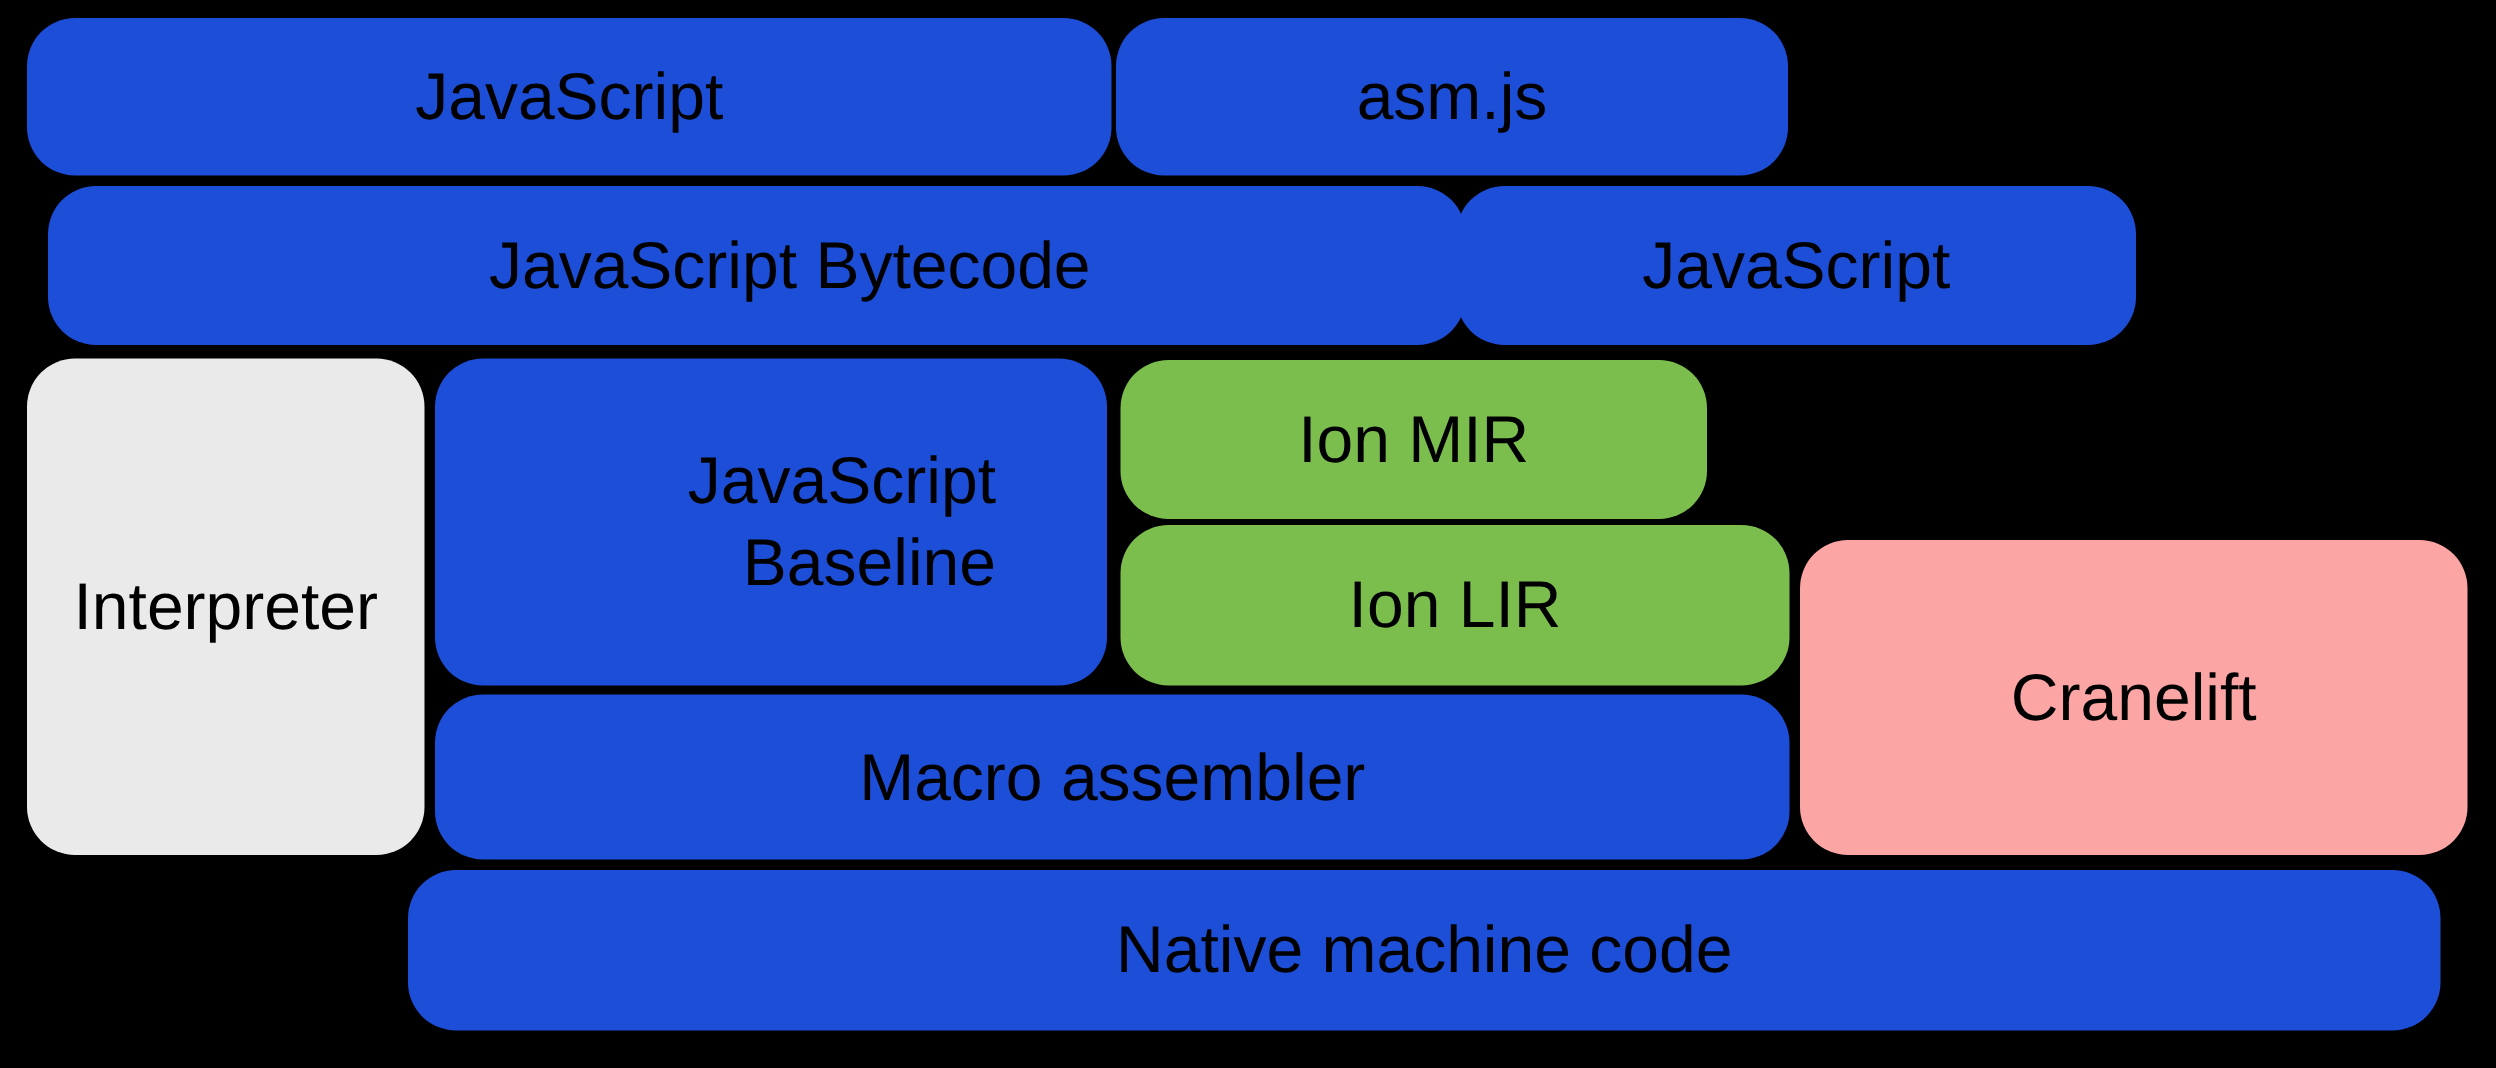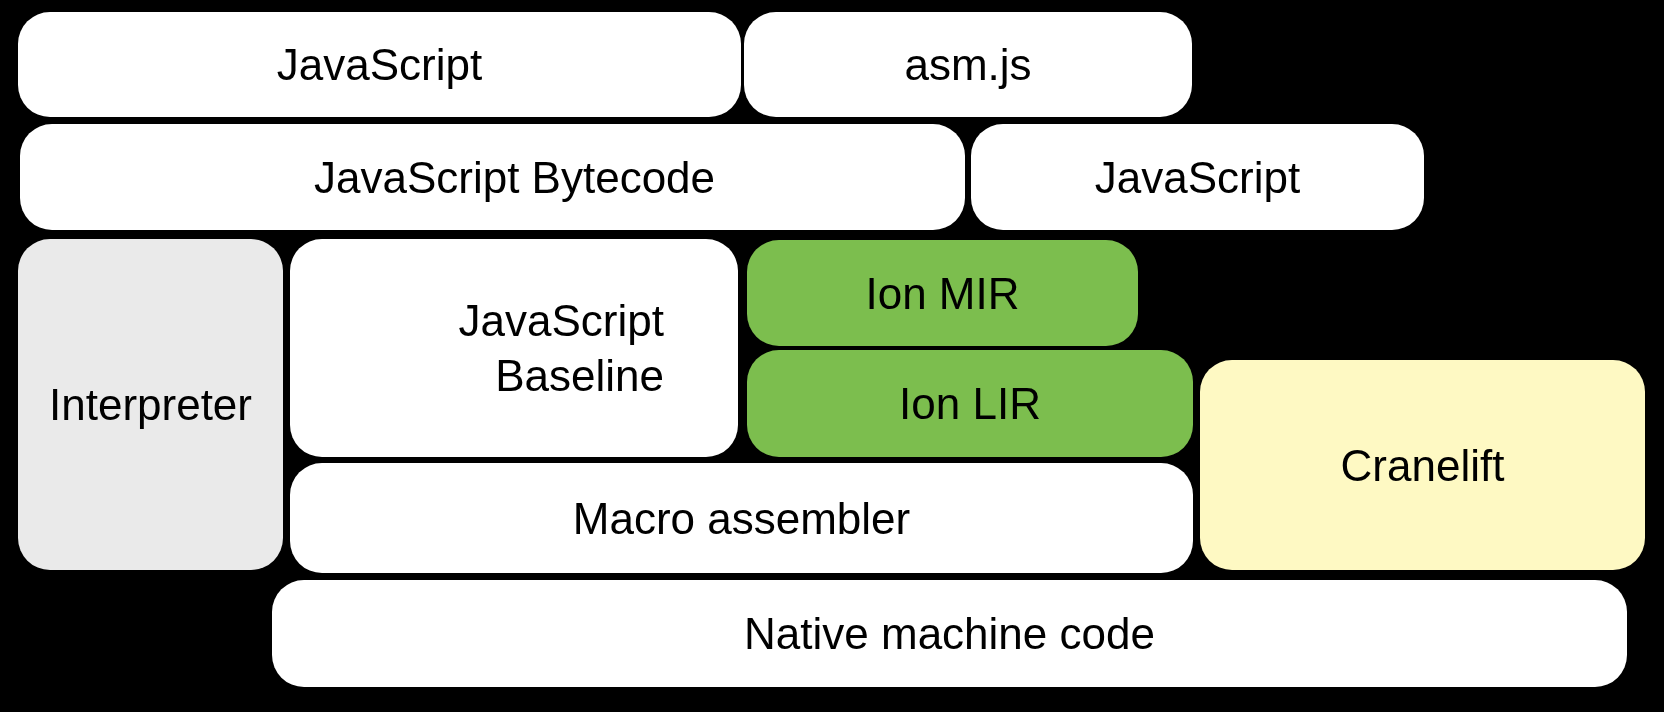--- a/index.html
+++ b/index.html
@@ -24,30 +24,30 @@
     text-align: center;
     box-sizing: border-box;
   }
   .box .label {
     font-size: 44px;
     line-height: 1.25;
     color: #000000;
     letter-spacing: 0px;
     padding: 0 20px;
   }
-  .c-white { background: #ffffff; }
+  .c-white { background: #1d4ed8; }
   .c-gray  { background: #EAEAEA; }
   .c-green { background: #7CBE4E; }
-  .c-pink  { background: #fef9c3; }
+  .c-pink  { background: #fca5a5; }
 
   
   .b-javascript      { left: 18px;   top: 12px;  width: 723px;  height: 105px; }
   .b-asmjs           { left: 744px;  top: 12px;  width: 448px;  height: 105px; }
   .b-wasm            { left: 1195px; top: 12px;  width: 450px;  height: 105px; }
-  .b-bytecode        { left: 20px;   top: 124px; width: 945px;  height: 106px; padding-left: 44px; }
+  .b-bytecode        { left: 32px;   top: 124px; width: 945px;  height: 106px; padding-left: 44px; }
   .b-baldrmonkey     { left: 971px;  top: 124px; width: 453px;  height: 106px; }
   .b-interpreter     { left: 18px;   top: 239px; width: 265px;  height: 331px; }
   .b-baseline        { left: 290px;  top: 239px; width: 448px;  height: 218px; text-align: right; }
   .b-ion-mir         { left: 747px;  top: 240px; width: 391px;  height: 106px; }
   .b-ion-lir         { left: 747px;  top: 350px; width: 446px;  height: 107px; }
   .b-cranelift       { left: 1200px; top: 360px; width: 445px;  height: 210px; }
   .b-macro-assembler { left: 290px;  top: 463px; width: 903px;  height: 110px; }
   .b-native          { left: 272px;  top: 580px; width: 1355px; height: 107px; }
 
   .b-baseline .label { max-width: 300px; } 

